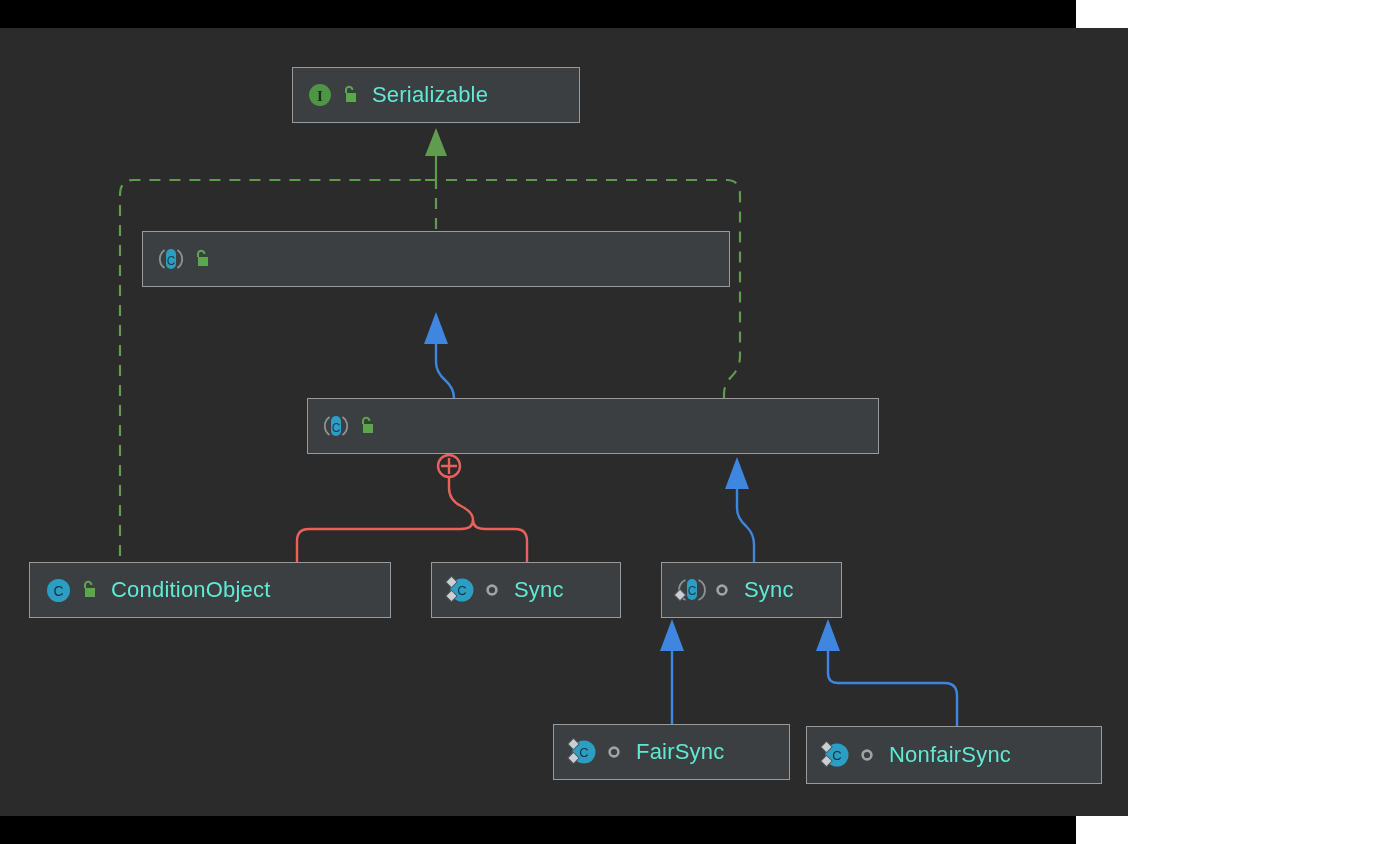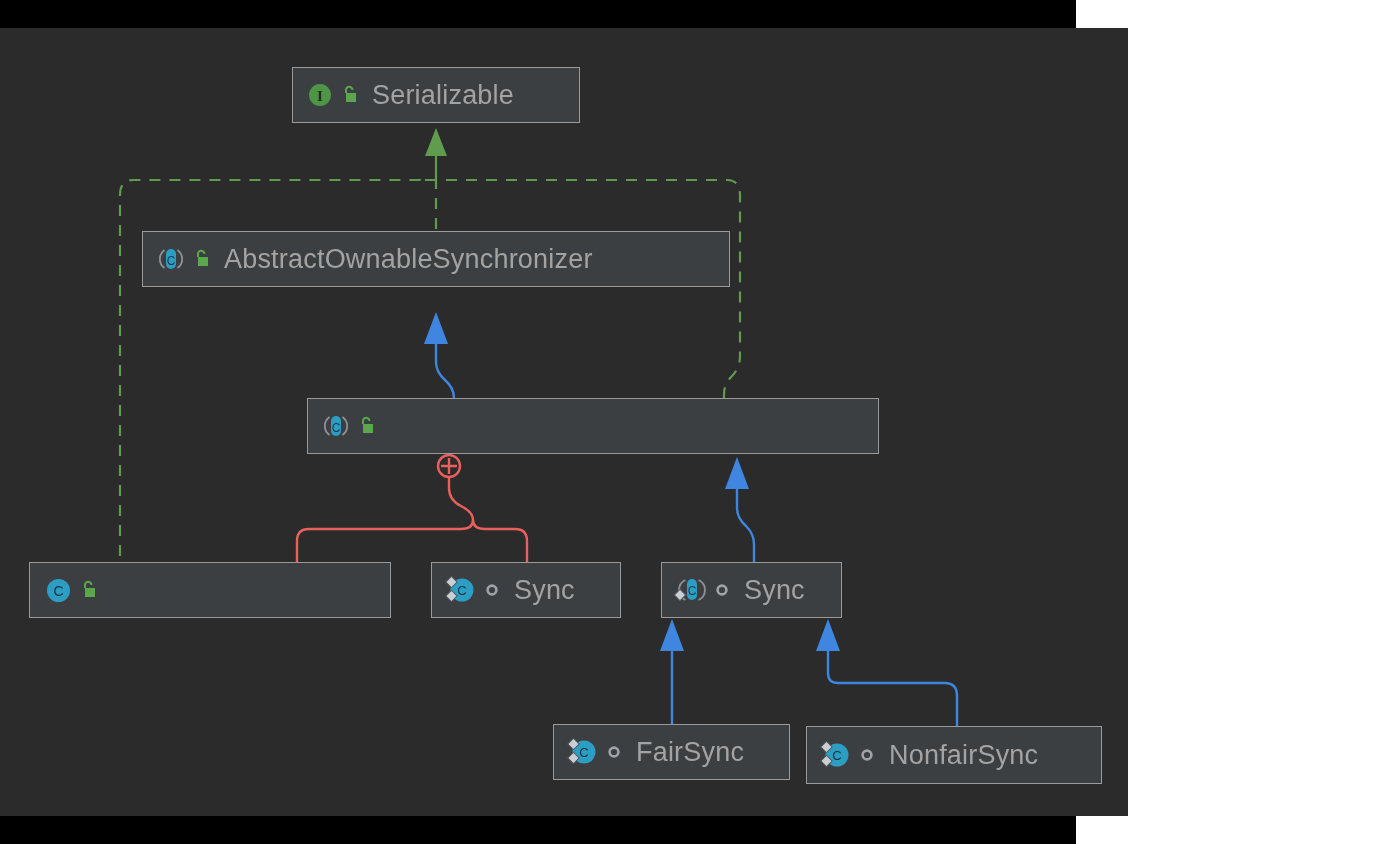--- a/index.html
+++ b/index.html
@@ -48,23 +48,23 @@
     position: absolute;
     box-sizing: border-box;
     background: #3c3f41;
     border: 1.5px solid #9a9a9a;
     display: flex;
     align-items: center;
     color: #bfc7d0;
     white-space: nowrap;
   }
   .node .node-label {
-    font-size: 27px;
+    font-size: 22px;
     letter-spacing: 0.2px;
-    color: #a3a3a3;
+    color: #5eead4;
   }
   .node .icons {
     display: flex;
     align-items: center;
     flex: 0 0 auto;
   }
   .icon-svg { display: block; }
   .gap-a { width: 7px; }
   .gap-b { width: 14px; }
 
@@ -156,21 +156,20 @@
         <rect x="9" y="3" width="10" height="20" rx="5" fill="#2c9ec4"></rect>
         <text x="14" y="18.5" font-family="Liberation Sans, sans-serif" font-size="12" fill="#1d3b47" text-anchor="middle">C</text>
       </svg>
       <span class="gap-a"></span>
       <svg class="icon-svg" width="18" height="20" viewBox="0 0 18 20">
         <path d="M6 8 L6 5 A3.2 3.2 0 0 1 12.4 5" fill="none" stroke="#5aa74c" stroke-width="2"></path>
         <rect x="6" y="8" width="10" height="9" fill="#5aa74c"></rect>
       </svg>
       <span class="gap-b"></span>
     </span>
-    <span class="node-label">AbstractOwnableSynchronizer</span>
   </div>
 
   <div class="node" id="node-abstract-queued-sync">
     <span class="icons">
       <svg class="icon-svg" width="28" height="26" viewBox="0 0 28 26">
         <path d="M7.5 4 A11 11 0 0 0 7.5 22" fill="none" stroke="#8d9296" stroke-width="1.8"></path>
         <path d="M20.5 4 A11 11 0 0 1 20.5 22" fill="none" stroke="#8d9296" stroke-width="1.8"></path>
         <rect x="9" y="3" width="10" height="20" rx="5" fill="#2c9ec4"></rect>
         <text x="14" y="18.5" font-family="Liberation Sans, sans-serif" font-size="12" fill="#1d3b47" text-anchor="middle">C</text>
       </svg>
@@ -189,20 +188,21 @@
         <circle cx="13.5" cy="13.5" r="11.5" fill="#2c9ec4"></circle>
         <text x="13.5" y="19" font-family="Liberation Sans, sans-serif" font-size="14" fill="#14323d" text-anchor="middle">C</text>
       </svg>
       <span class="gap-a"></span>
       <svg class="icon-svg" width="18" height="20" viewBox="0 0 18 20">
         <path d="M6 8 L6 5 A3.2 3.2 0 0 1 12.4 5" fill="none" stroke="#5aa74c" stroke-width="2"></path>
         <rect x="6" y="8" width="10" height="9" fill="#5aa74c"></rect>
       </svg>
       <span class="gap-b"></span>
     </span>
+    <span class="node-label">ConditionObject</span>
   </div>
 
   <div class="node" id="node-node">
     <span class="icons">
       <svg class="icon-svg" width="34" height="32" viewBox="0 0 34 32">
         <circle cx="19" cy="16" r="11.5" fill="#2c9ec4"></circle>
         <text x="19" y="21" font-family="Liberation Sans, sans-serif" font-size="13" fill="#14323d" text-anchor="middle">C</text>
         <g>
           <rect x="4.5" y="4" width="8" height="8" transform="rotate(45 8.5 8)" fill="#c9cfd4" stroke="#52575b" stroke-width="1"></rect>
           <rect x="4.5" y="18" width="8" height="8" transform="rotate(45 8.5 22)" fill="#c9cfd4" stroke="#52575b" stroke-width="1"></rect>

